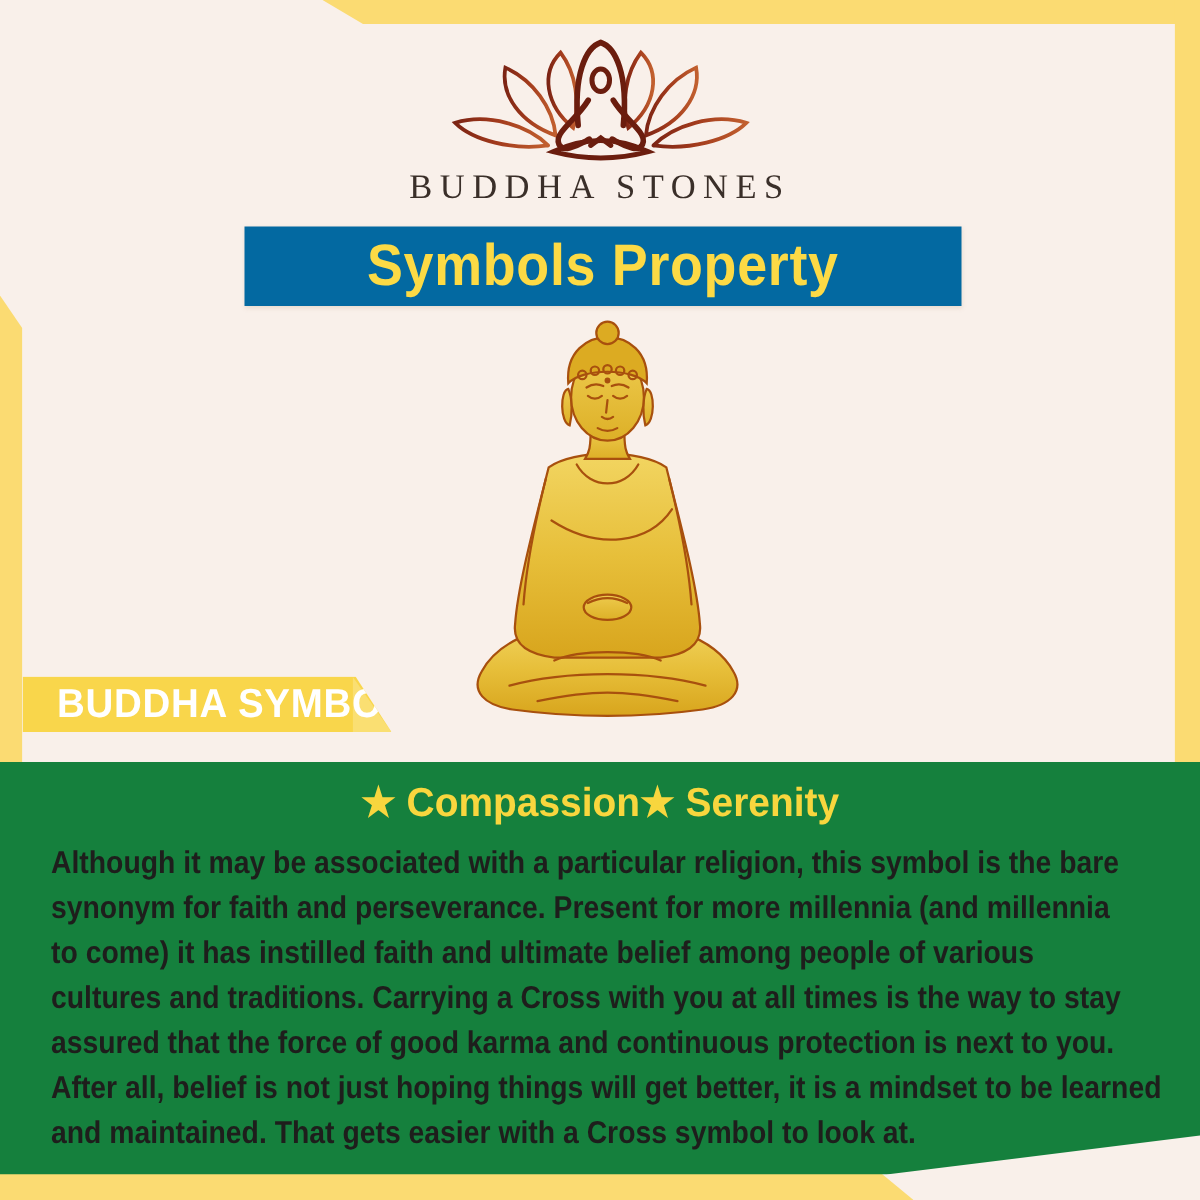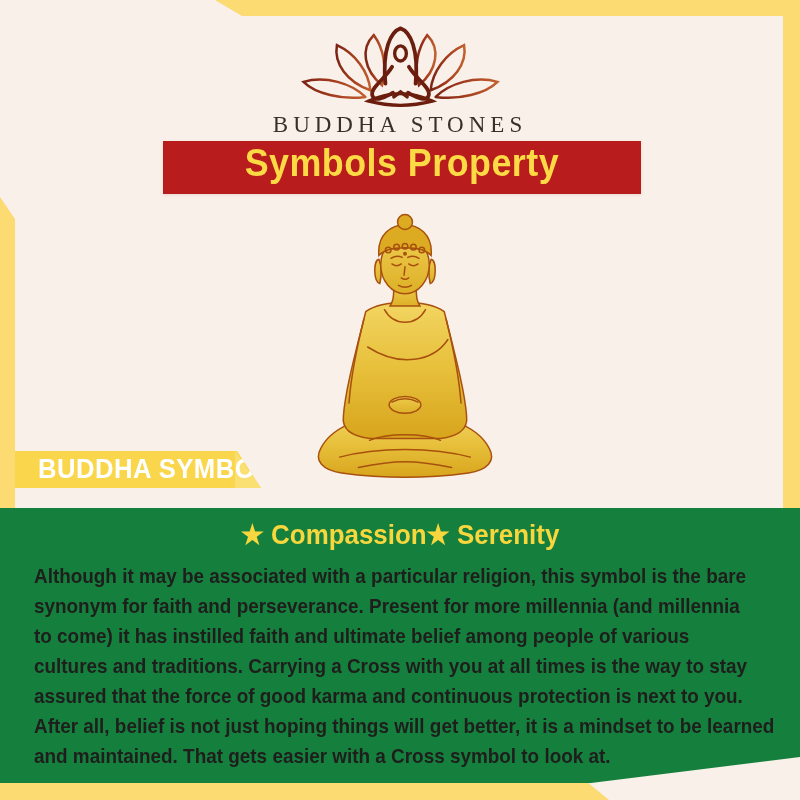--- a/index.html
+++ b/index.html
@@ -13,22 +13,22 @@
   .band-left{left:0;top:197px;width:15px;height:603px;
             clip-path:polygon(0 0,15px 22px,15px 603px,0 603px);}
   .band-bottom{left:0;top:781px;width:610px;height:19px;
             clip-path:polygon(0 0,586px 0,609px 19px,0 19px);}
 
   .logo-wrap{position:absolute;left:0;top:20px;width:800px;text-align:center;}
   .brand-name{position:absolute;left:0;top:112px;width:800px;text-align:center;
               font-family:"Liberation Serif",serif;font-size:23px;letter-spacing:5px;
               color:#3a2f29;}
 
-  .title-box{position:absolute;left:163px;top:141px;width:478px;height:53px;background:#b91c1c;
-             display:flex;justify-content:center;
+  .title-box{position:absolute;left:163px;top:151px;width:478px;height:53px;background:#0369a1;
+             display:flex;align-items:center;justify-content:center;
              box-shadow:0 1px 3px rgba(170,140,110,.22);}
   .title-text{font-size:39px;font-weight:bold;color:#fcda45;letter-spacing:.5px;
               display:inline-block;transform:scaleX(.92);white-space:nowrap;}
 
   .buddha-wrap{position:absolute;left:302px;top:207px;width:206px;height:280px;}
 
   .banner{position:absolute;left:15px;top:451px;width:246px;height:37px;background:#f9d64b;
           clip-path:polygon(0 0,222px 0,246px 37px,0 37px);
           display:flex;align-items:center;padding-left:23px;box-sizing:border-box;}
   .banner-fold{position:absolute;left:220px;top:0;width:26px;height:37px;

